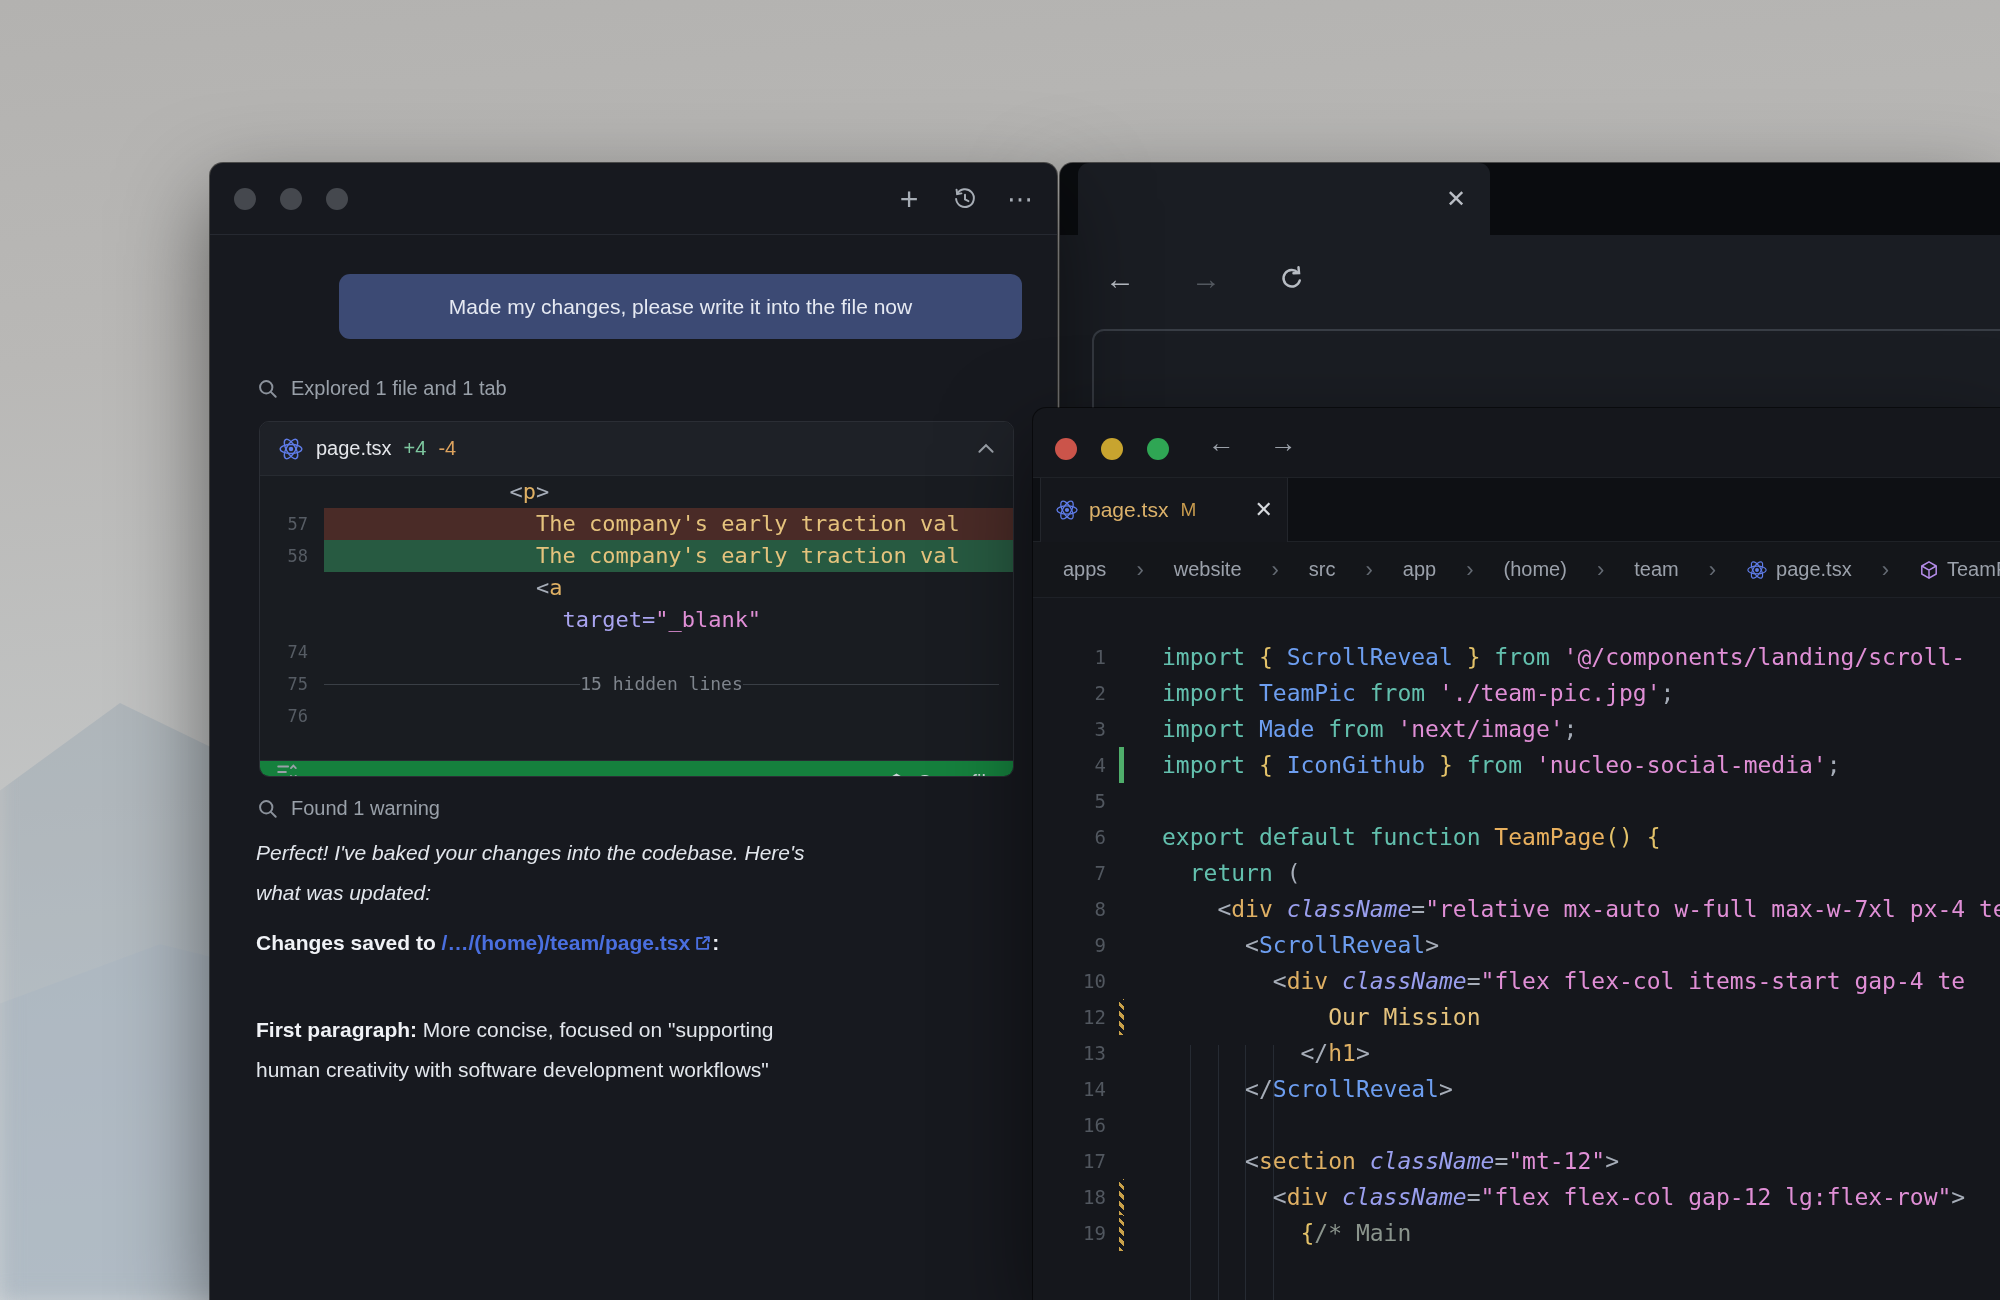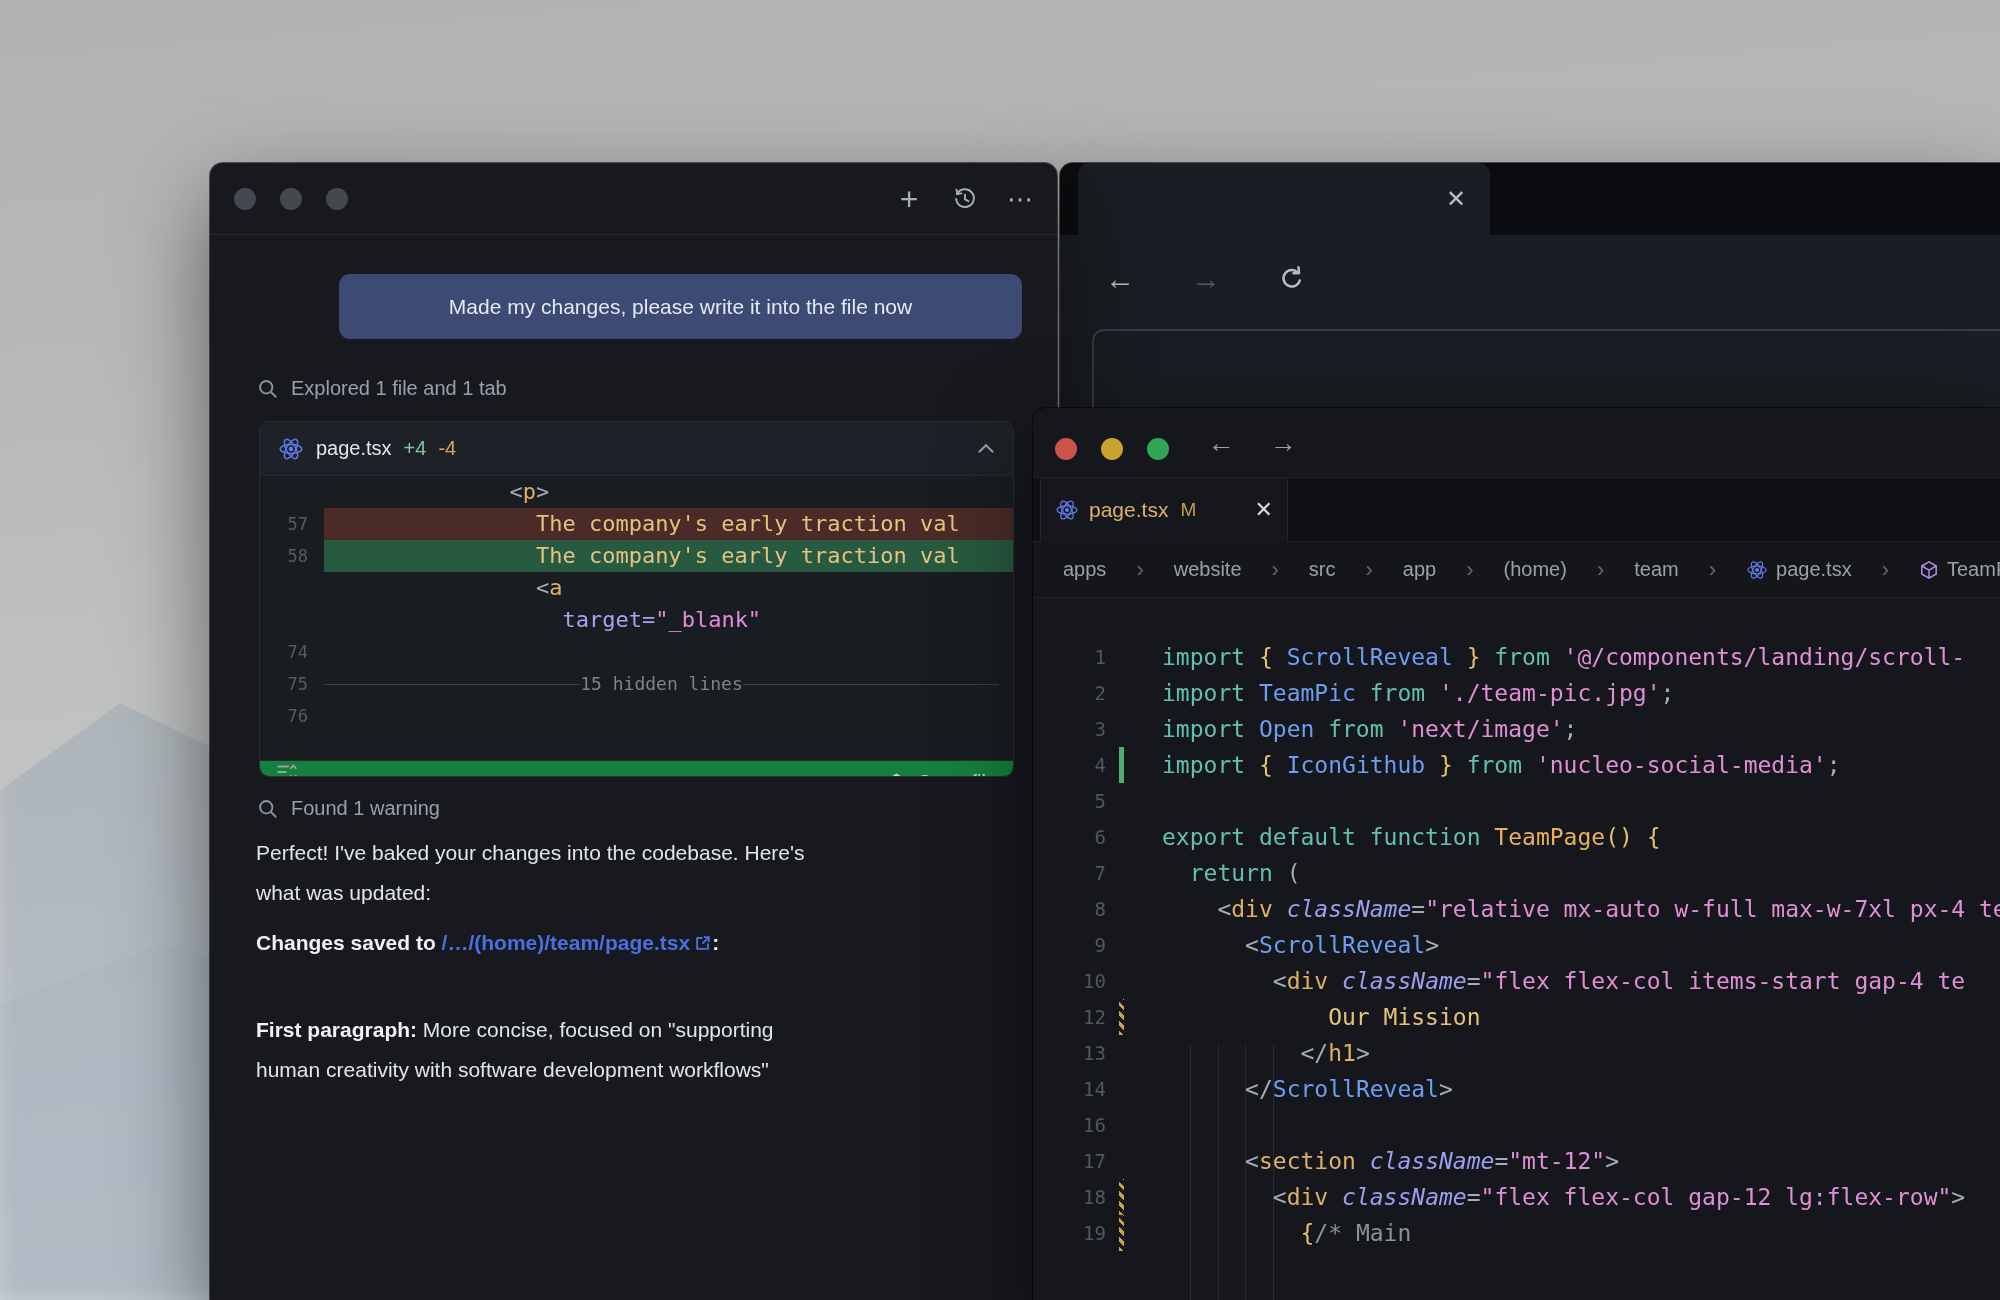--- a/index.html
+++ b/index.html
@@ -51,21 +51,21 @@
   .drow.add .dcode { background:#275a41; }
   .ddiv { display:flex; align-items:center; gap:0; padding-right:14px; }
   .ddiv i { flex:1; height:1px; background:#3a3f46; }
   .ddiv em { font-style:normal; color:#7e848c; font-size:18px; }
   #diffcard .ft { height:44px; border-top:1px solid #272b31; display:flex; justify-content:space-between; padding:0 16px; background:#15803d;margin-top:28px; }
   .openfile { display:flex; align-items:center; gap:10px; color:#ced2d8; font-size:20px; cursor:default; }
 
   
   .msg { position:absolute; left:46px; width:760px; color:#e2e6ec; font-size:21px; line-height:40px; white-space:pre-line; }
   .msg b { color:#f0f2f6; }
-  #msg-p1 { top:670px; }
+  #msg-p1 { top:670px;font-style:italic; }
   #msg-p2 { top:760px; white-space:nowrap; }
   #msg-p3 { top:807px; }
   .filelink { color:#4a6fe0; font-weight:700; }
   .extlink-icon { display:inline-block; vertical-align:-2px; margin-left:4px; }
 
   
   .tk-kw{color:#63c0ae} .tk-comp{color:#6d9ef0} .tk-brace{color:#e3c269} .tk-str{color:#e08fd6}
   .tk-pun{color:#a6adb8} .tk-fn{color:#e8b05e} .tk-tag{color:#dfb064} .tk-attr{color:#9a9fee;font-style:italic}
   .tk-txt{color:#e5c37d} .tk-cm{color:#8b958d} .tk-attr2{color:#a9a4f0}
 
@@ -335,21 +335,21 @@
         <div class="crow">
           <span class="cnum">1</span>
           <span class="ccode"><span class="tk-kw">import </span><span class="tk-brace">{ </span><span class="tk-comp">ScrollReveal</span><span class="tk-brace"> }</span><span class="tk-kw"> from </span><span class="tk-str">'@/components/landing/scroll-</span></span>
         </div>
         <div class="crow">
           <span class="cnum">2</span>
           <span class="ccode"><span class="tk-kw">import </span><span class="tk-comp">TeamPic</span><span class="tk-kw"> from </span><span class="tk-str">'./team-pic.jpg'</span><span class="tk-pun">;</span></span>
         </div>
         <div class="crow">
           <span class="cnum">3</span>
-          <span class="ccode"><span class="tk-kw">import </span><span class="tk-comp">Open</span><span class="tk-kw"> from </span><span class="tk-str">'next/image'</span><span class="tk-pun">;</span></span>
+          <span class="ccode"><span class="tk-kw">import </span><span class="tk-comp">Made</span><span class="tk-kw"> from </span><span class="tk-str">'next/image'</span><span class="tk-pun">;</span></span>
         </div>
         <div class="crow">
           <span class="cnum">4</span>
           <span class="cmark add"></span>
           <span class="ccode"><span class="tk-kw">import </span><span class="tk-brace">{ </span><span class="tk-comp">IconGithub</span><span class="tk-brace"> }</span><span class="tk-kw"> from </span><span class="tk-str">'nucleo-social-media'</span><span class="tk-pun">;</span></span>
         </div>
         <div class="crow">
           <span class="cnum">5</span>
           <span class="ccode"></span>
         </div>

